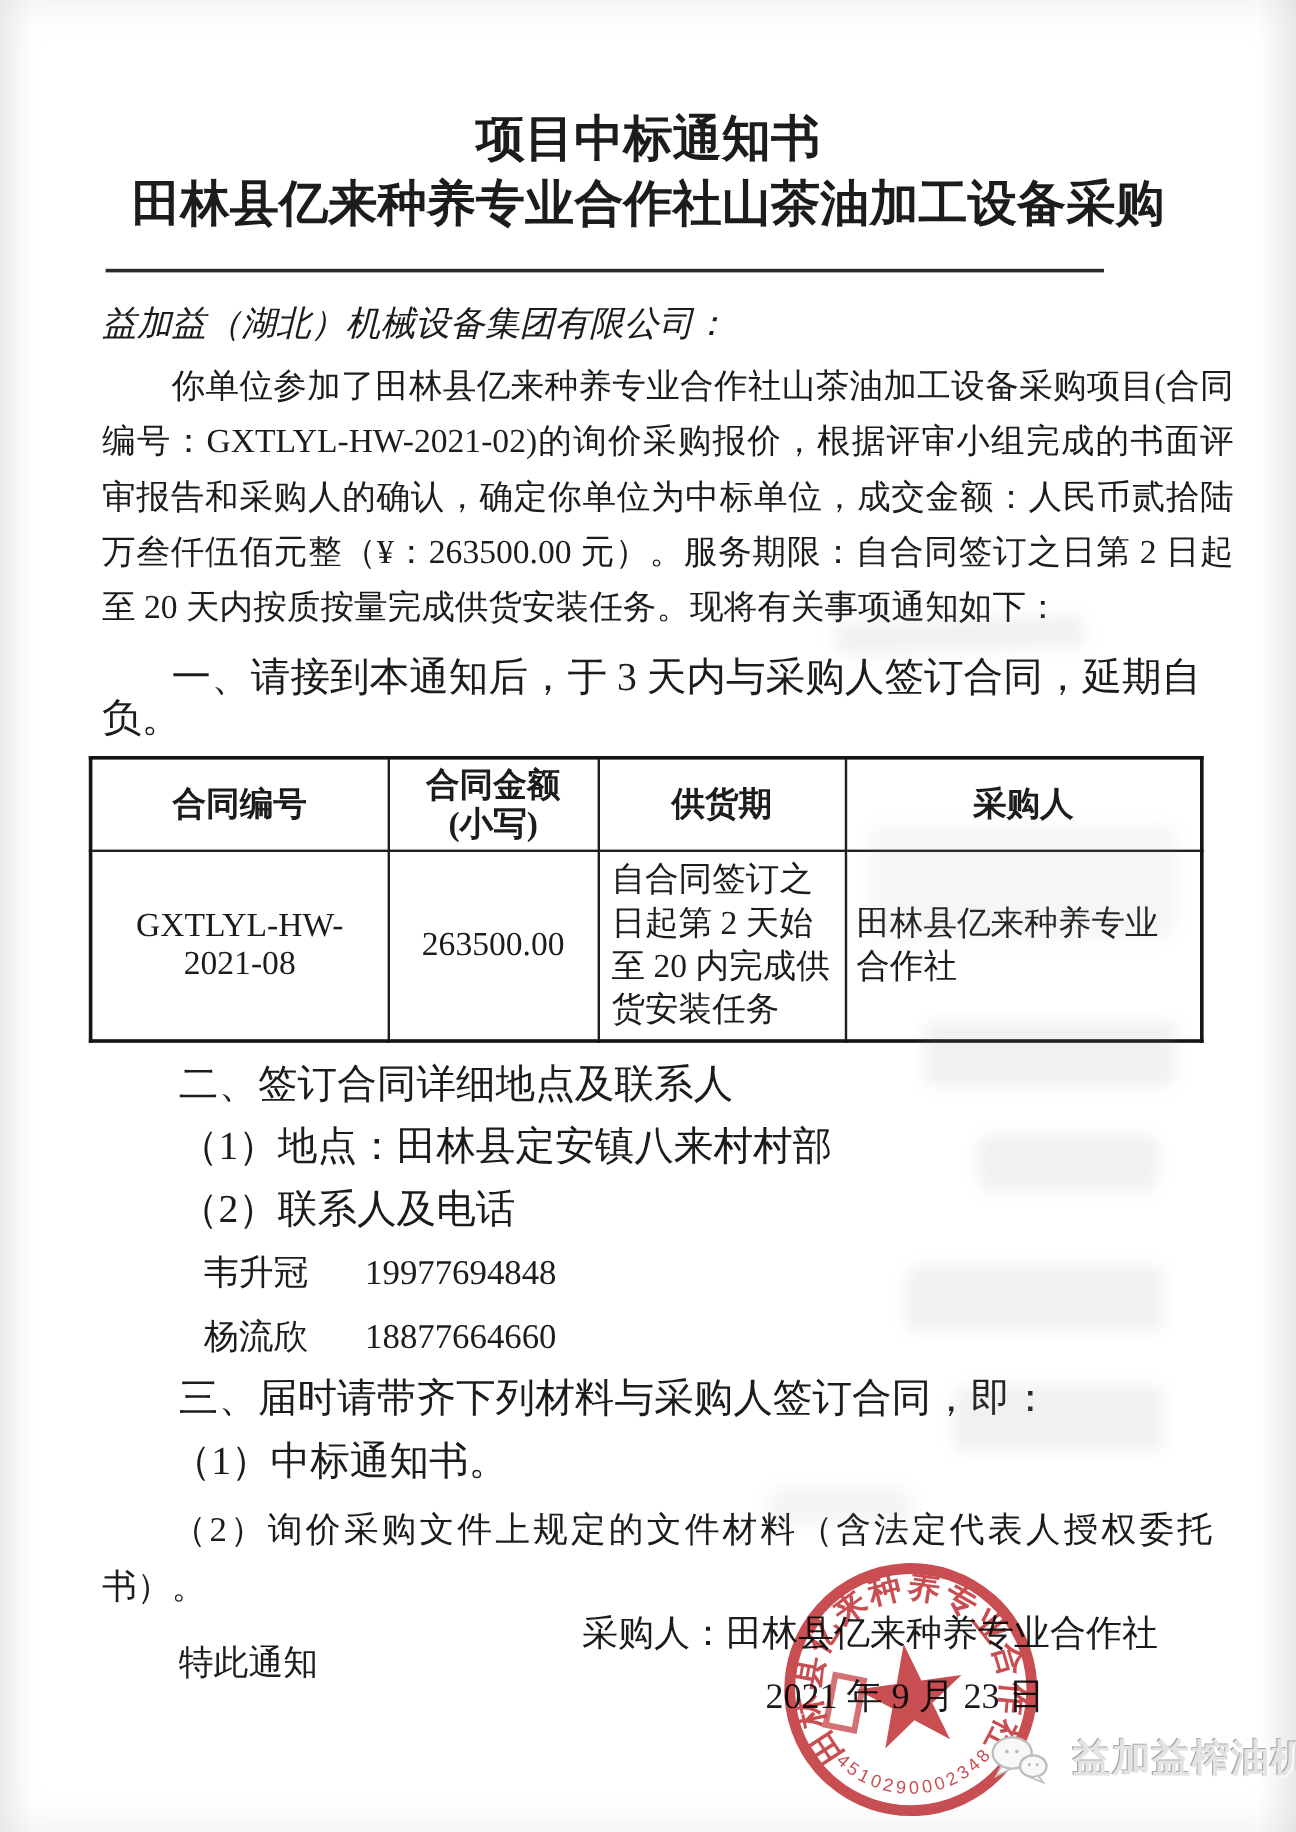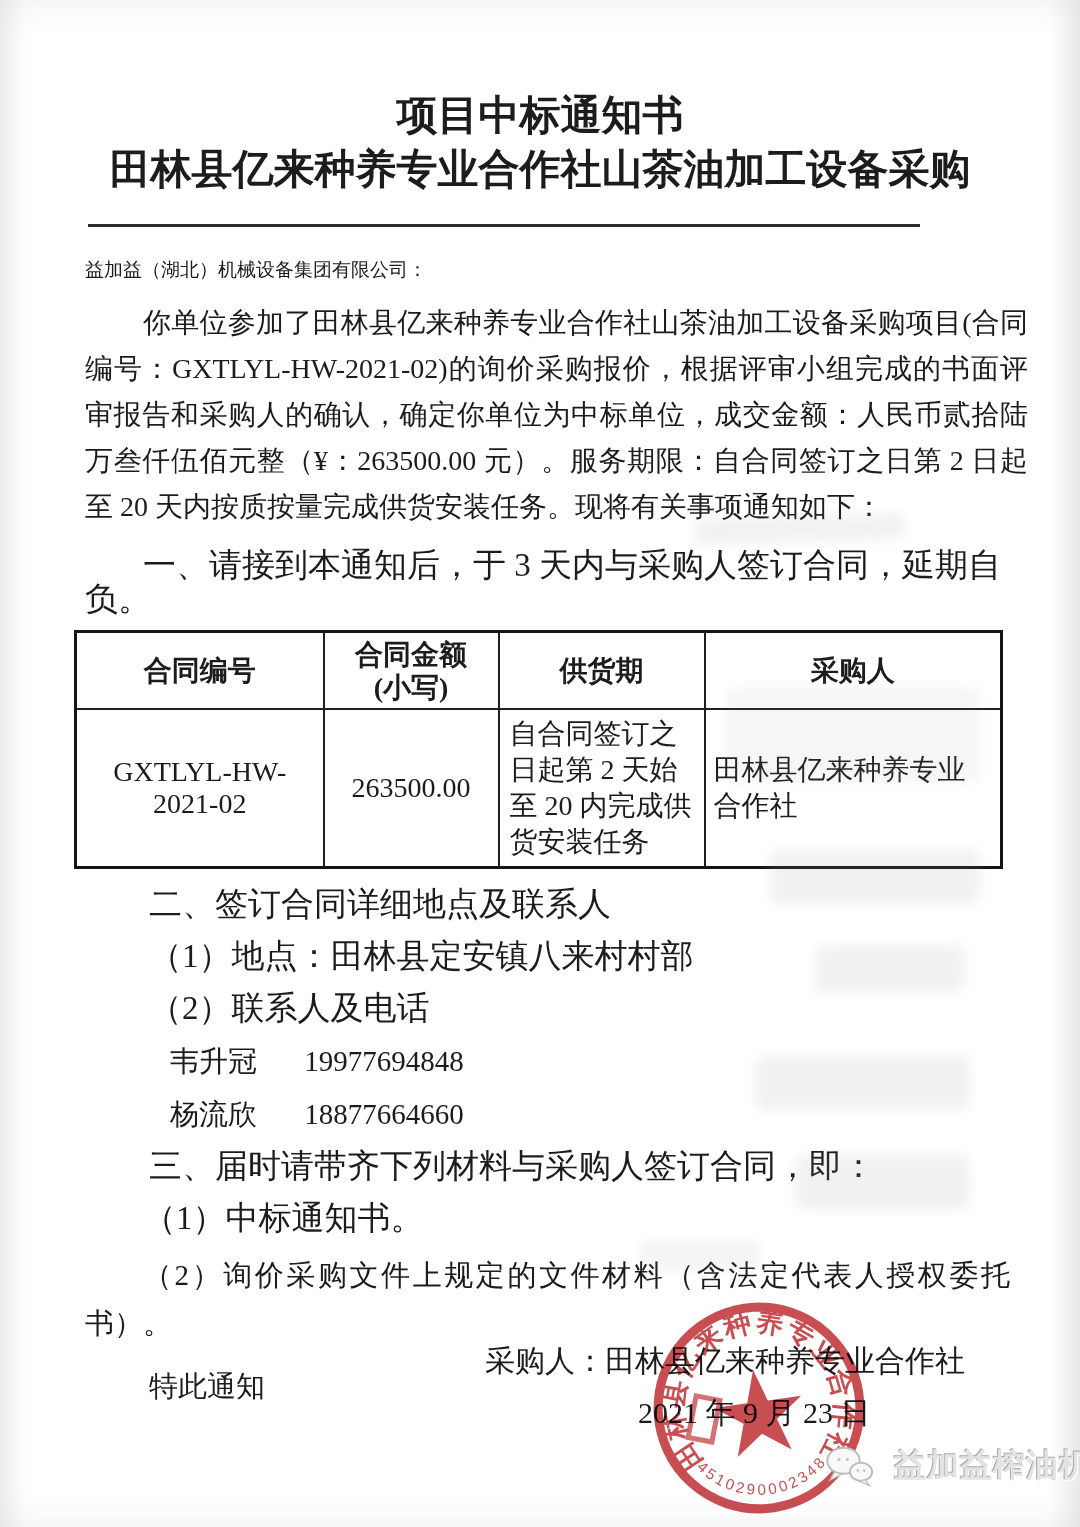--- a/index.html
+++ b/index.html
@@ -7,21 +7,21 @@
     position:relative;width:1080px;height:1527px;margin:0 auto;
     background:linear-gradient(90deg,#f4f4f4 0,#ffffff 2.5%,#ffffff 97%,#f1f1f1 100%);
     box-shadow:inset 0 0 34px rgba(150,150,150,0.18);
     font-family:"Liberation Serif","DejaVu Serif",serif;
     color:#1c1c1c;overflow:hidden;
   }
   .title{margin:0;padding-top:88px;text-align:center;font-size:41px;font-weight:bold;line-height:54px;}
   .title .tl{display:block;}
   .rule{width:832px;margin:28px 0 0 88px;border-top:3px solid #2b2b2b;height:0;}
   p{margin:0;}
-  .salutation{margin:26px 70px 0 85px;font-size:19px;line-height:34px;}
+  .salutation{margin:26px 70px 0 85px;font-size:29px;line-height:34px;font-style:italic;}
   .para{margin:13px 52px 0 85px;font-size:28px;line-height:46px;text-align:justify;text-indent:58px;}
   .clause{margin:18px 70px 0 85px;font-size:33px;line-height:34px;}
   .ind1{text-indent:58px;}
   .ind2{text-indent:64px;}
   .contact{margin:19px 70px 0 85px;font-size:29px;line-height:34px;text-indent:85px;}
   .contact .ph{margin-left:40px;font-family:"Liberation Serif","DejaVu Serif",serif;}
   .para2{margin:16px 70px 0 85px;font-size:29px;line-height:48px;text-align:justify;text-indent:58px;}
   .closing{margin:22px 70px 0 85px;font-size:29px;line-height:34px;text-indent:64px;}
 
   table.contract-table{margin:14px 0 0 74px;border-collapse:collapse;width:926px;table-layout:fixed;
@@ -84,21 +84,21 @@
         <th>
           <div>合同金额</div>
           <div>(小写)</div>
         </th>
         <th>供货期</th>
         <th>采购人</th>
       </tr>
     </thead>
     <tbody>
       <tr>
-        <td class="c1">GXTLYL-HW-2021-02</td>
+        <td class="c1">GXTLYL-HW-2021-08</td>
         <td class="c2">263500.00</td>
         <td class="c3">自合同签订之日起第 2 天始至 20 内完成供货安装任务</td>
         <td class="c4">田林县亿来种养专业合作社</td>
       </tr>
     </tbody>
   </table>
 
   <p class="clause ind2">二、签订合同详细地点及联系人</p>
   <p class="clause ind2">（1）地点：田林县定安镇八来村村部</p>
   <p class="clause ind2">（2）联系人及电话</p>

